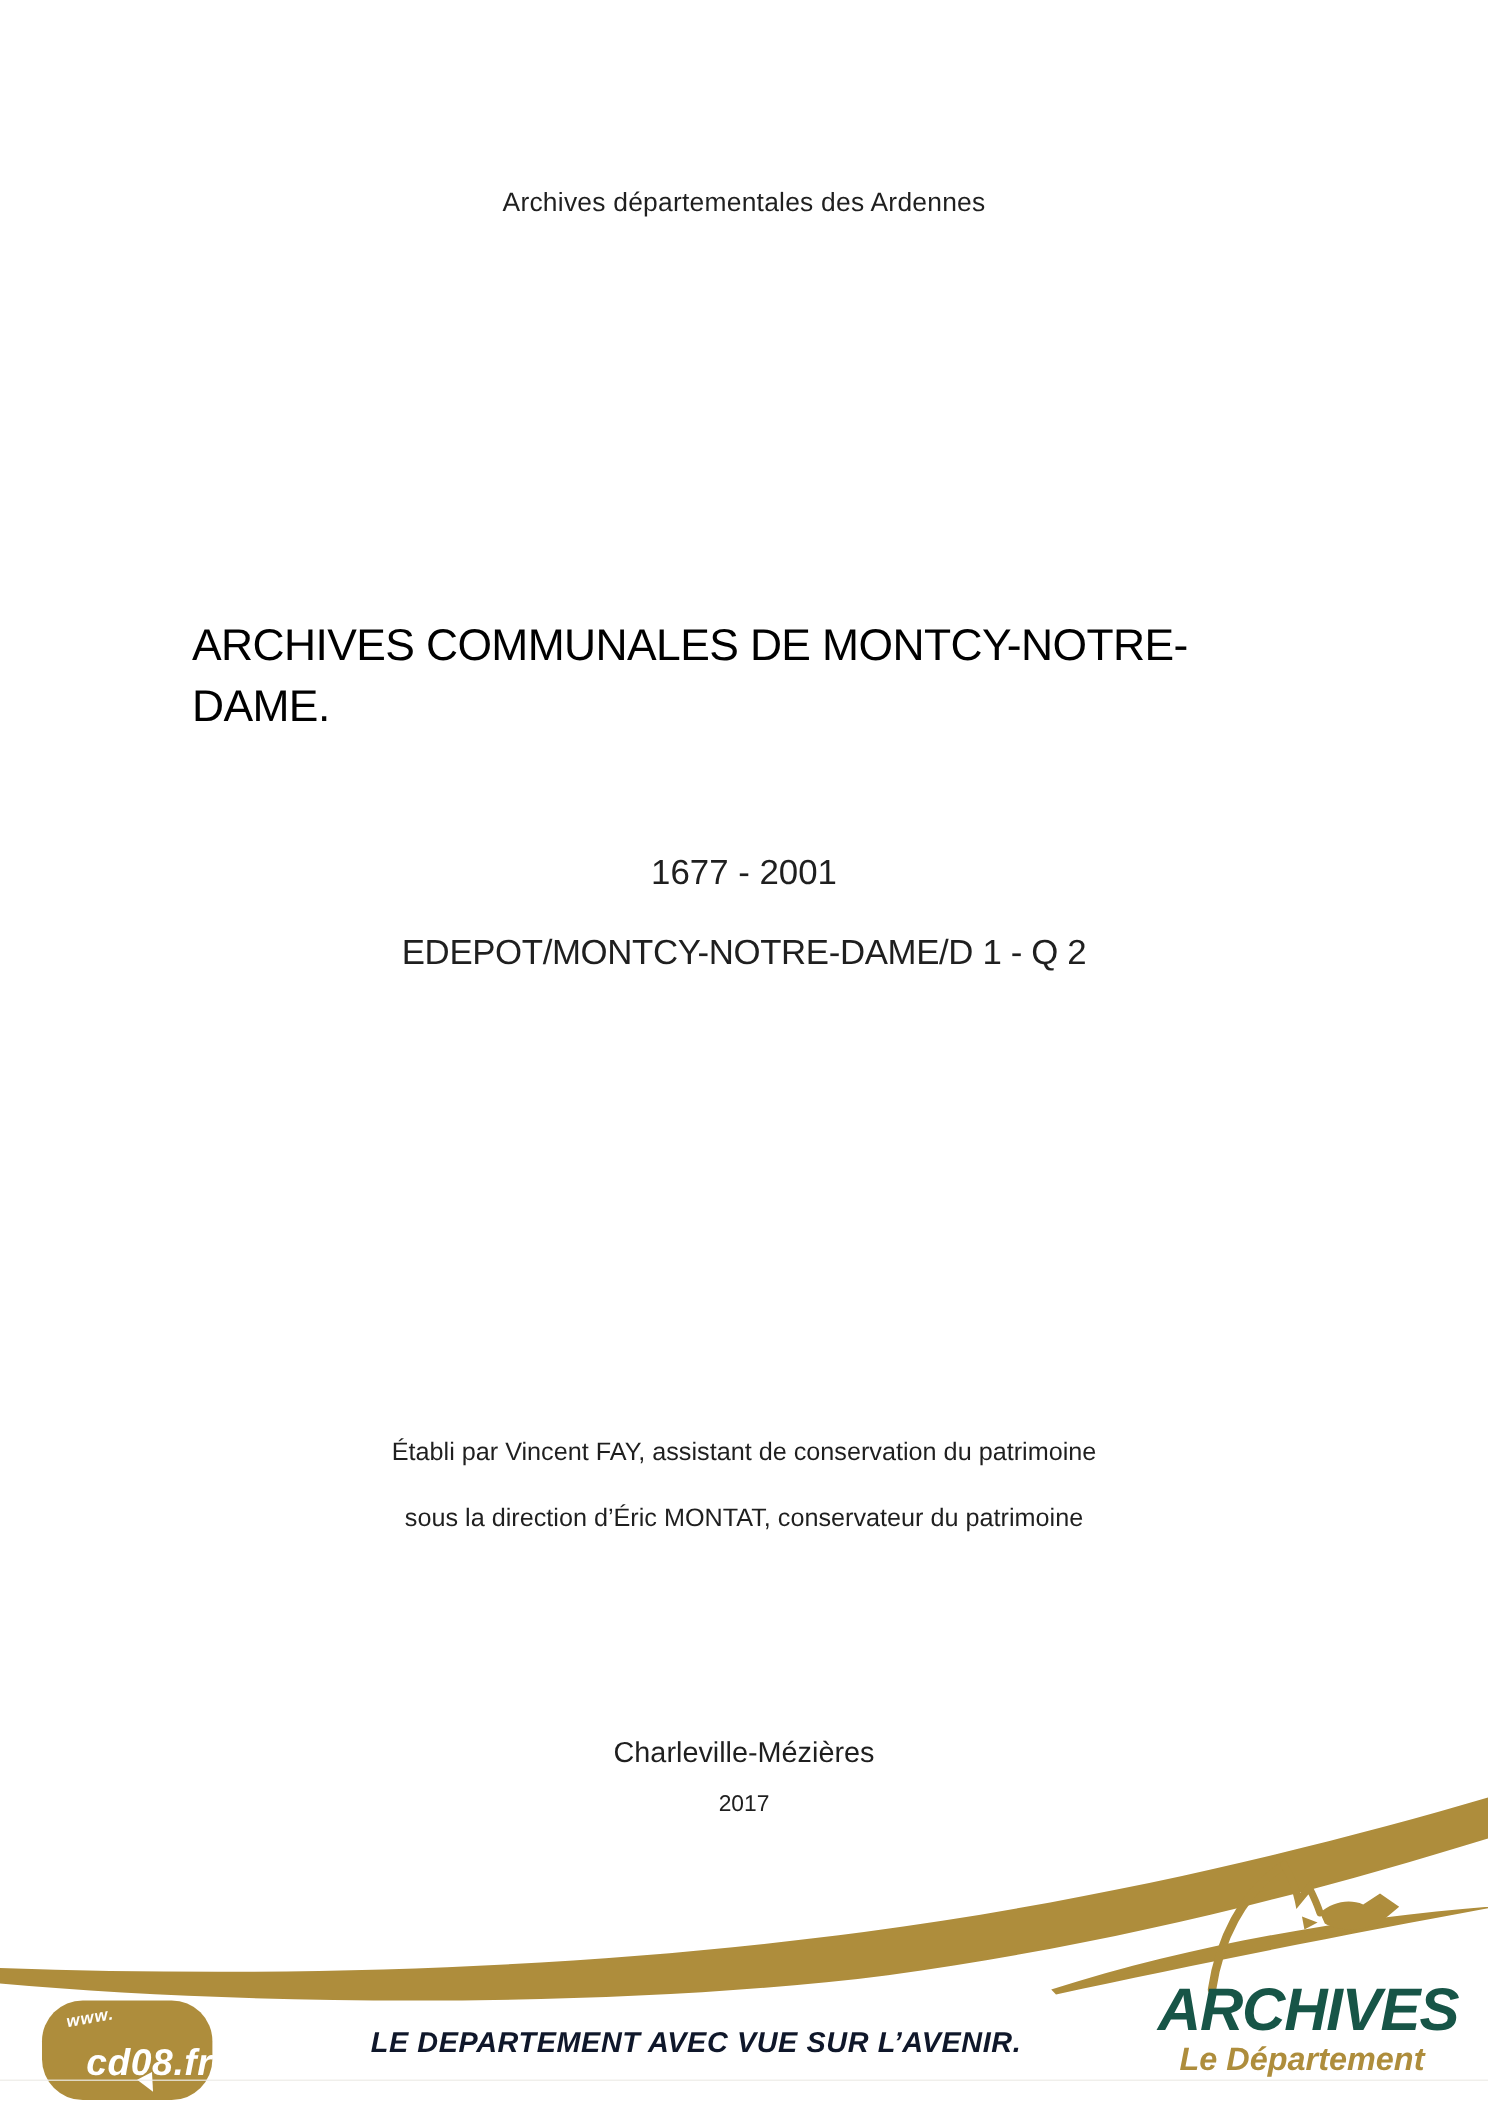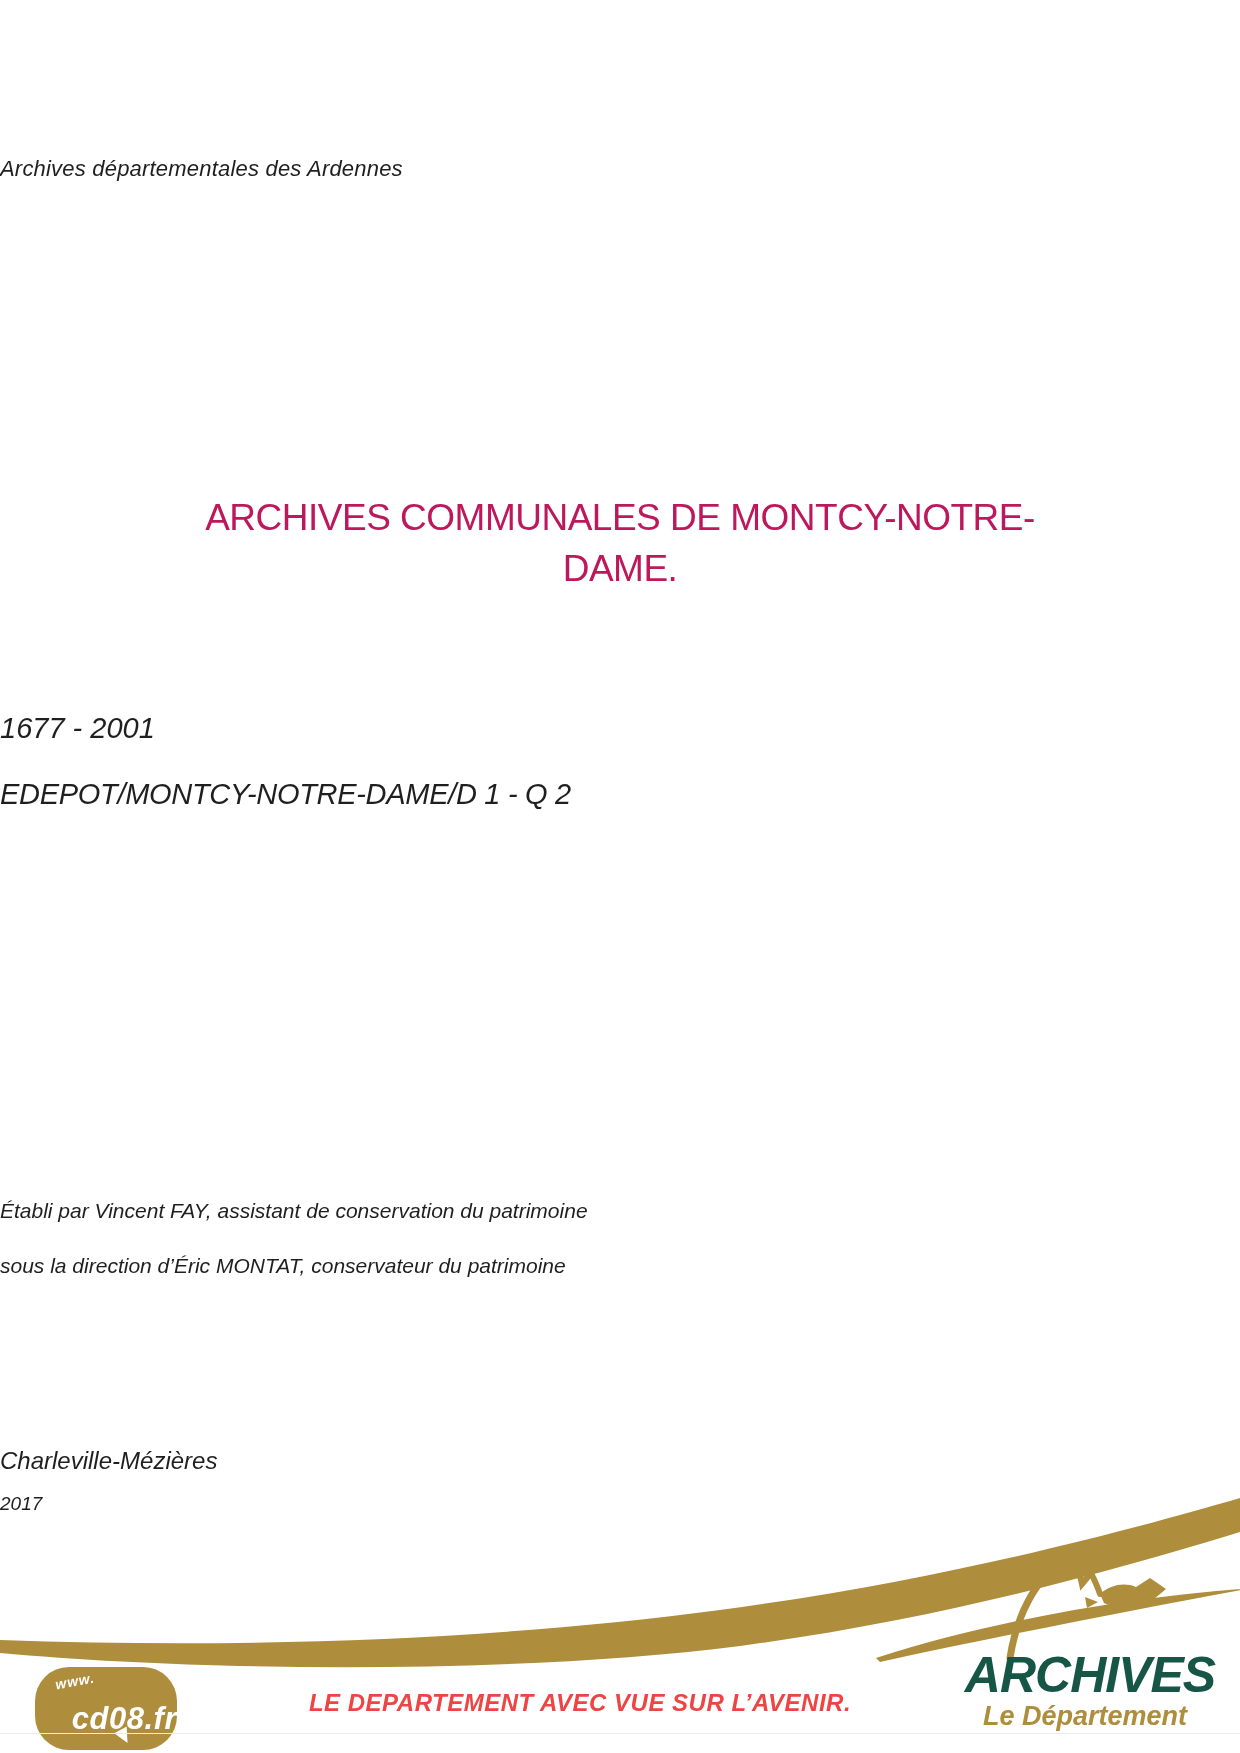--- a/index.html
+++ b/index.html
@@ -9,39 +9,38 @@
     position: relative;
     background: #ffffff;
     overflow: hidden;
     font-family: "Liberation Sans", sans-serif;
     color: #1f1f1f;
   }
   .centered-line {
     position: absolute;
     left: 0;
     width: 100%;
+    text-align: center;
     white-space: pre-wrap;
-    font-style: italic;
   }
   .institution {
     top: 156px;
     font-size: 22px;
     letter-spacing: 0.2px;
   }
   .doc-title {
     position: absolute;
-    top: 492px;
+    top: 512px;
     left: 50%;
     transform: translateX(-50%);
     width: 920px;
-    text-align: center;
     font-size: 37px;
     line-height: 1.38;
     letter-spacing: -0.5px;
-    color: #be185d;
+    color: #000000;
   }
   .date-range {
     top: 712px;
     font-size: 29px;
   }
   .reference {
     top: 778px;
     font-size: 29px;
     letter-spacing: -0.3px;
   }
@@ -68,21 +67,21 @@
   }
   .slogan {
     position: absolute;
     top: 1689px;
     left: 180px;
     width: 800px;
     text-align: center;
     font-size: 24px;
     font-weight: bold;
     font-style: italic;
-    color: #ef4444;
+    color: #0f172a;
     letter-spacing: 0.5px;
   }
   .ardennes-name {
     position: absolute;
     top: 1646px;
     left: 950px;
     width: 280px;
     text-align: center;
     font-size: 50px;
     font-weight: bold;

